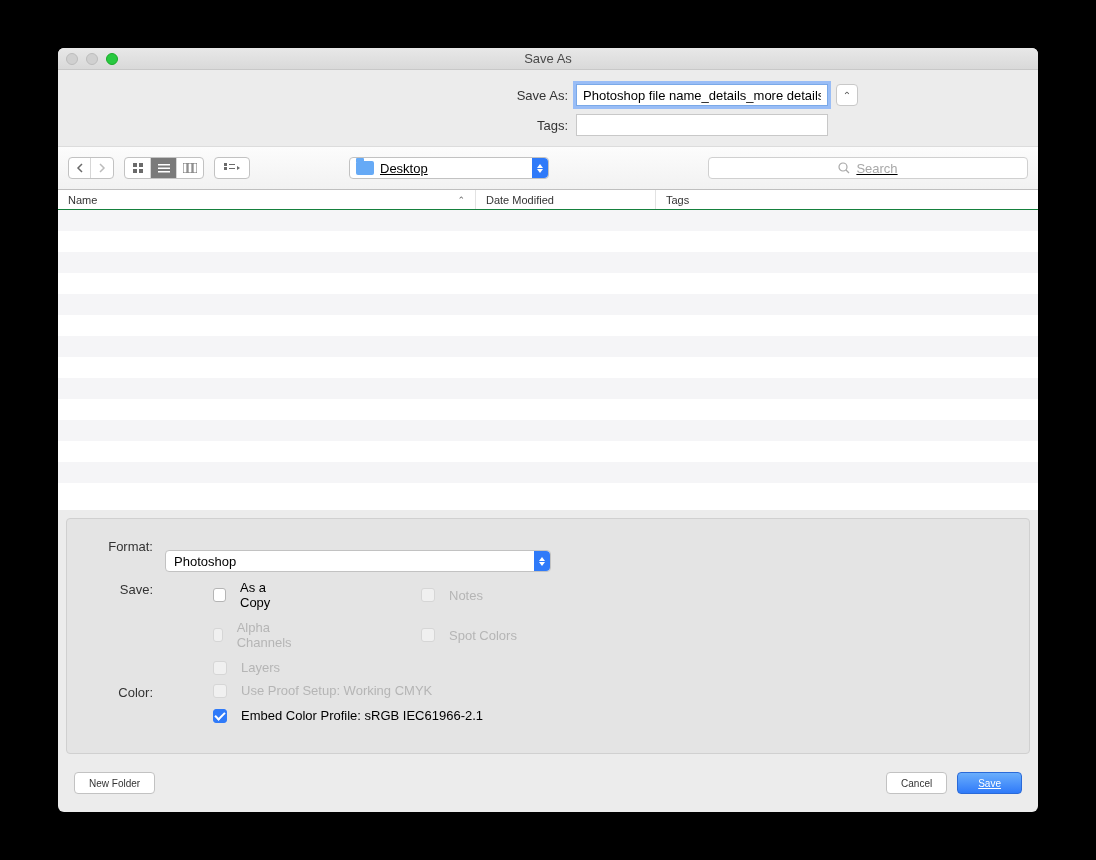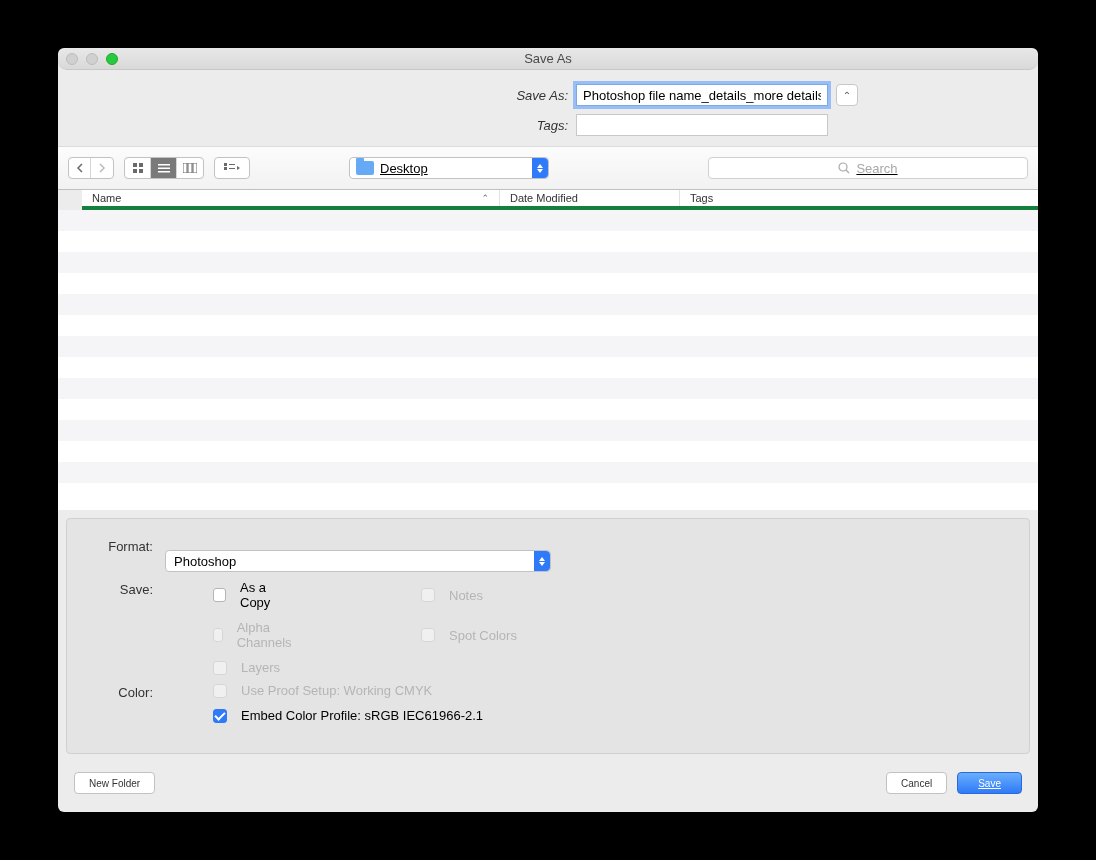--- a/index.html
+++ b/index.html
@@ -20,41 +20,40 @@
   box-shadow: 0 20px 60px rgba(0,0,0,0.5);
   overflow: hidden;
 }
 .titlebar {
   height: 22px;
   background: linear-gradient(#e8e8e8, #d9d9d9);
   border-bottom: 1px solid #c8c8c8;
   display: flex;
   align-items: center;
   position: relative;
-  border-radius: 9px;
 }
 .traffic-lights { display: flex; gap: 8px; padding-left: 8px; }
 .tl { width: 12px; height: 12px; border-radius: 50%; }
 .tl-close { background: #d0d0d0; border: 0.5px solid #bcbcbc; }
 .tl-min { background: #d0d0d0; border: 0.5px solid #bcbcbc; }
 .tl-max { background: #28c940; border: 0.5px solid #1aab29; }
 .titlebar .title {
   position: absolute; left: 0; right: 0; text-align: center;
   font-size: 13px; color: #4a4a4a; pointer-events: none;
 }
 
 .top-form {
   padding: 14px 0 10px;
   display: flex;
   flex-direction: column;
   gap: 8px;
   align-items: center;
 }
 .form-row { display: flex; align-items: center; gap: 8px; }
-.form-row label { width: 330px; text-align: right; font-size: 13px; color: #333; font-style: italic; }
+.form-row label { width: 330px; text-align: right; font-size: 13px; color: #333; }
 .text-input {
   width: 252px; height: 22px;
   border: 1px solid #c8c8c8;
   border-radius: 0;
   padding: 2px 6px;
   font-size: 13px;
   background: #fff;
 }
 .text-input.focused {
   box-shadow: 0 0 0 3px rgba(86,152,255,0.55);
@@ -137,25 +136,24 @@
   display: flex; align-items: center; justify-content: center;
   gap: 6px;
   color: #a8a8a8;
   font-size: 13px;
 }
 .search svg { width: 12px; height: 12px; }
 
 .column-headers {
   height: 20px;
   background: #fff;
-  border-bottom: 4px solid #15803d;
+  border-bottom: 1px solid #15803d;
   display: flex;
   font-size: 11px;
   color: #333;
-  margin-left: 24px;
 }
 .col { display:flex; align-items:center; padding: 0 10px; border-right: 1px solid #e2e2e2; }
 .col-name { flex: 0 0 418px; justify-content: space-between; }
 .col-date { flex: 0 0 180px; }
 .col-tags { flex: 1; border-right:none; }
 .sort-caret { font-size: 9px; color:#666; }
 
 .file-list { background:#fff; height: 300px; }
 .file-list .row { height: 21px; }
 .file-list .row:nth-child(odd) { background: #f5f5f7; }

